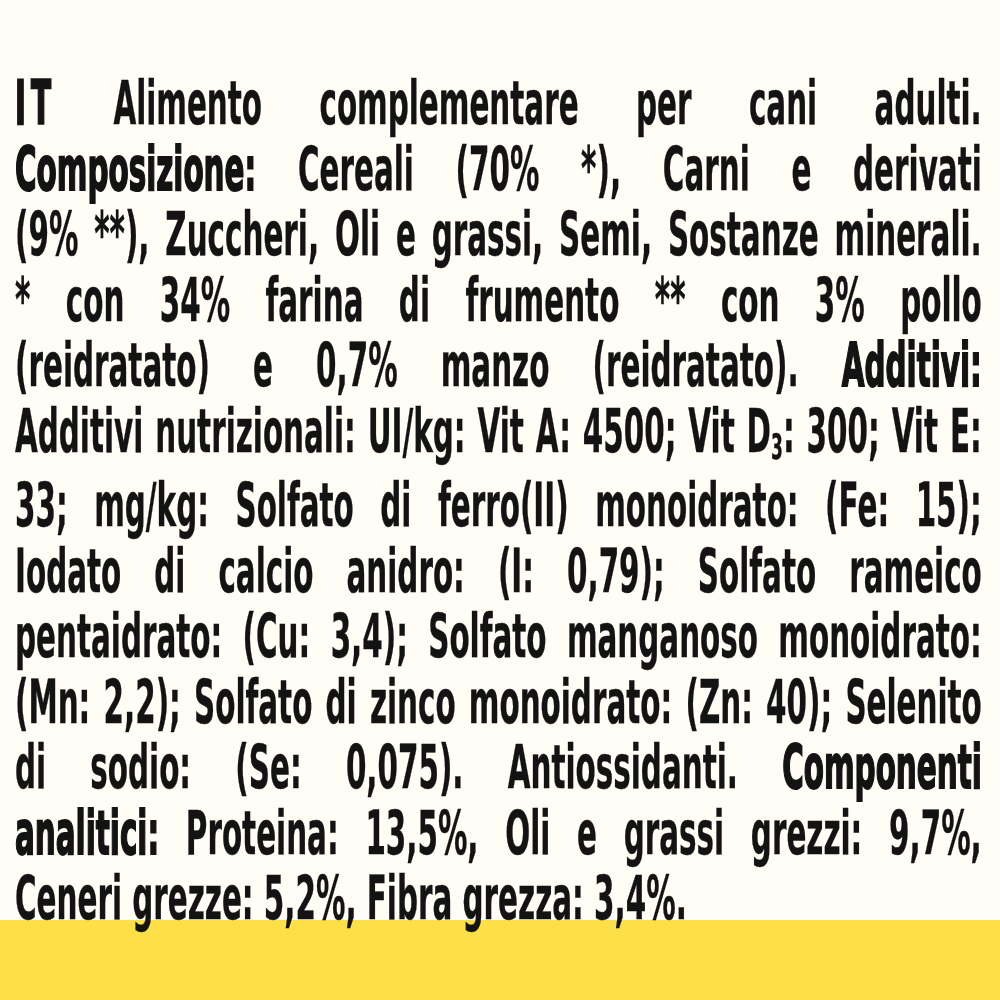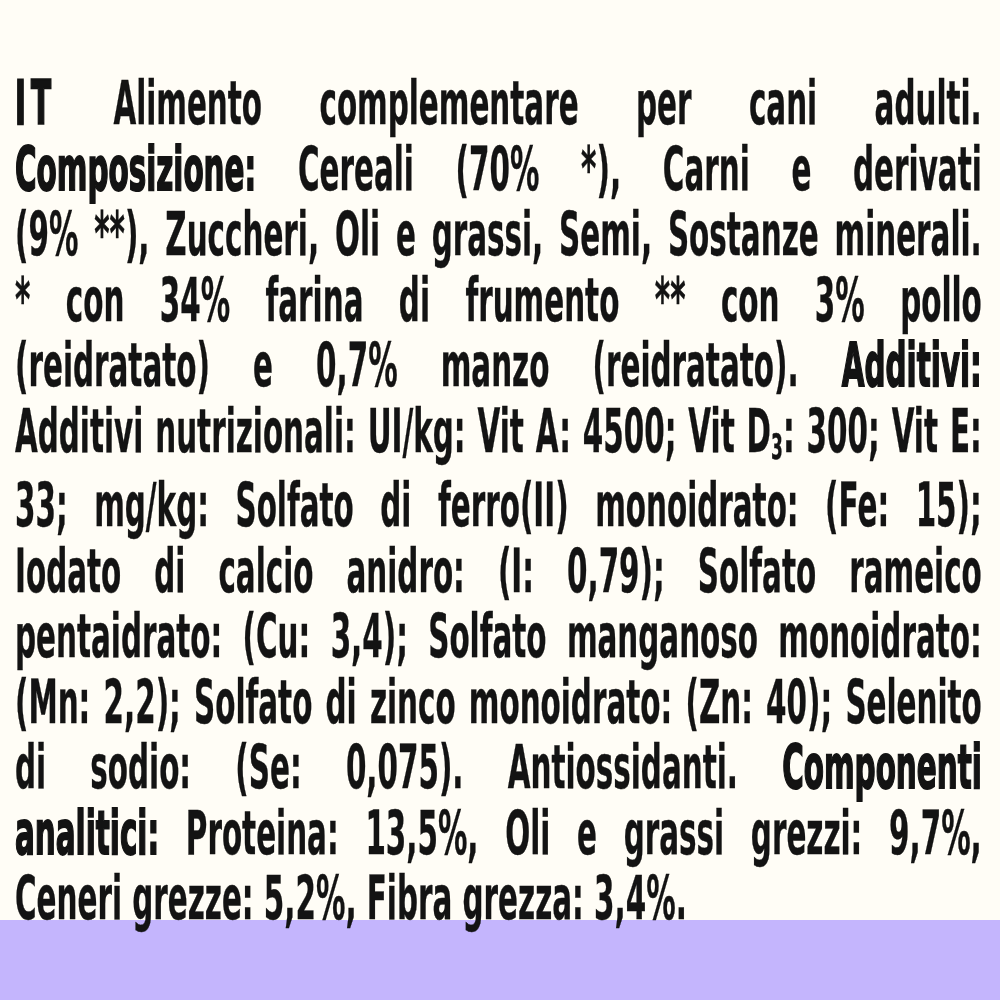--- a/index.html
+++ b/index.html
@@ -4,21 +4,21 @@
 <style>
   html, body {
     margin: 0;
     padding: 0;
     background: #ffffff;
   }
   #page {
     position: relative;
     width: 1000px;
     height: 1000px;
-    background: #c4b5fd;
+    background: #fde047;
     overflow: hidden;
   }
   #label-band {
     position: absolute;
     left: 0; top: 0;
     width: 1000px;
     height: 920px;
     background: #fffdf6;
   }
   #label-wrap {

